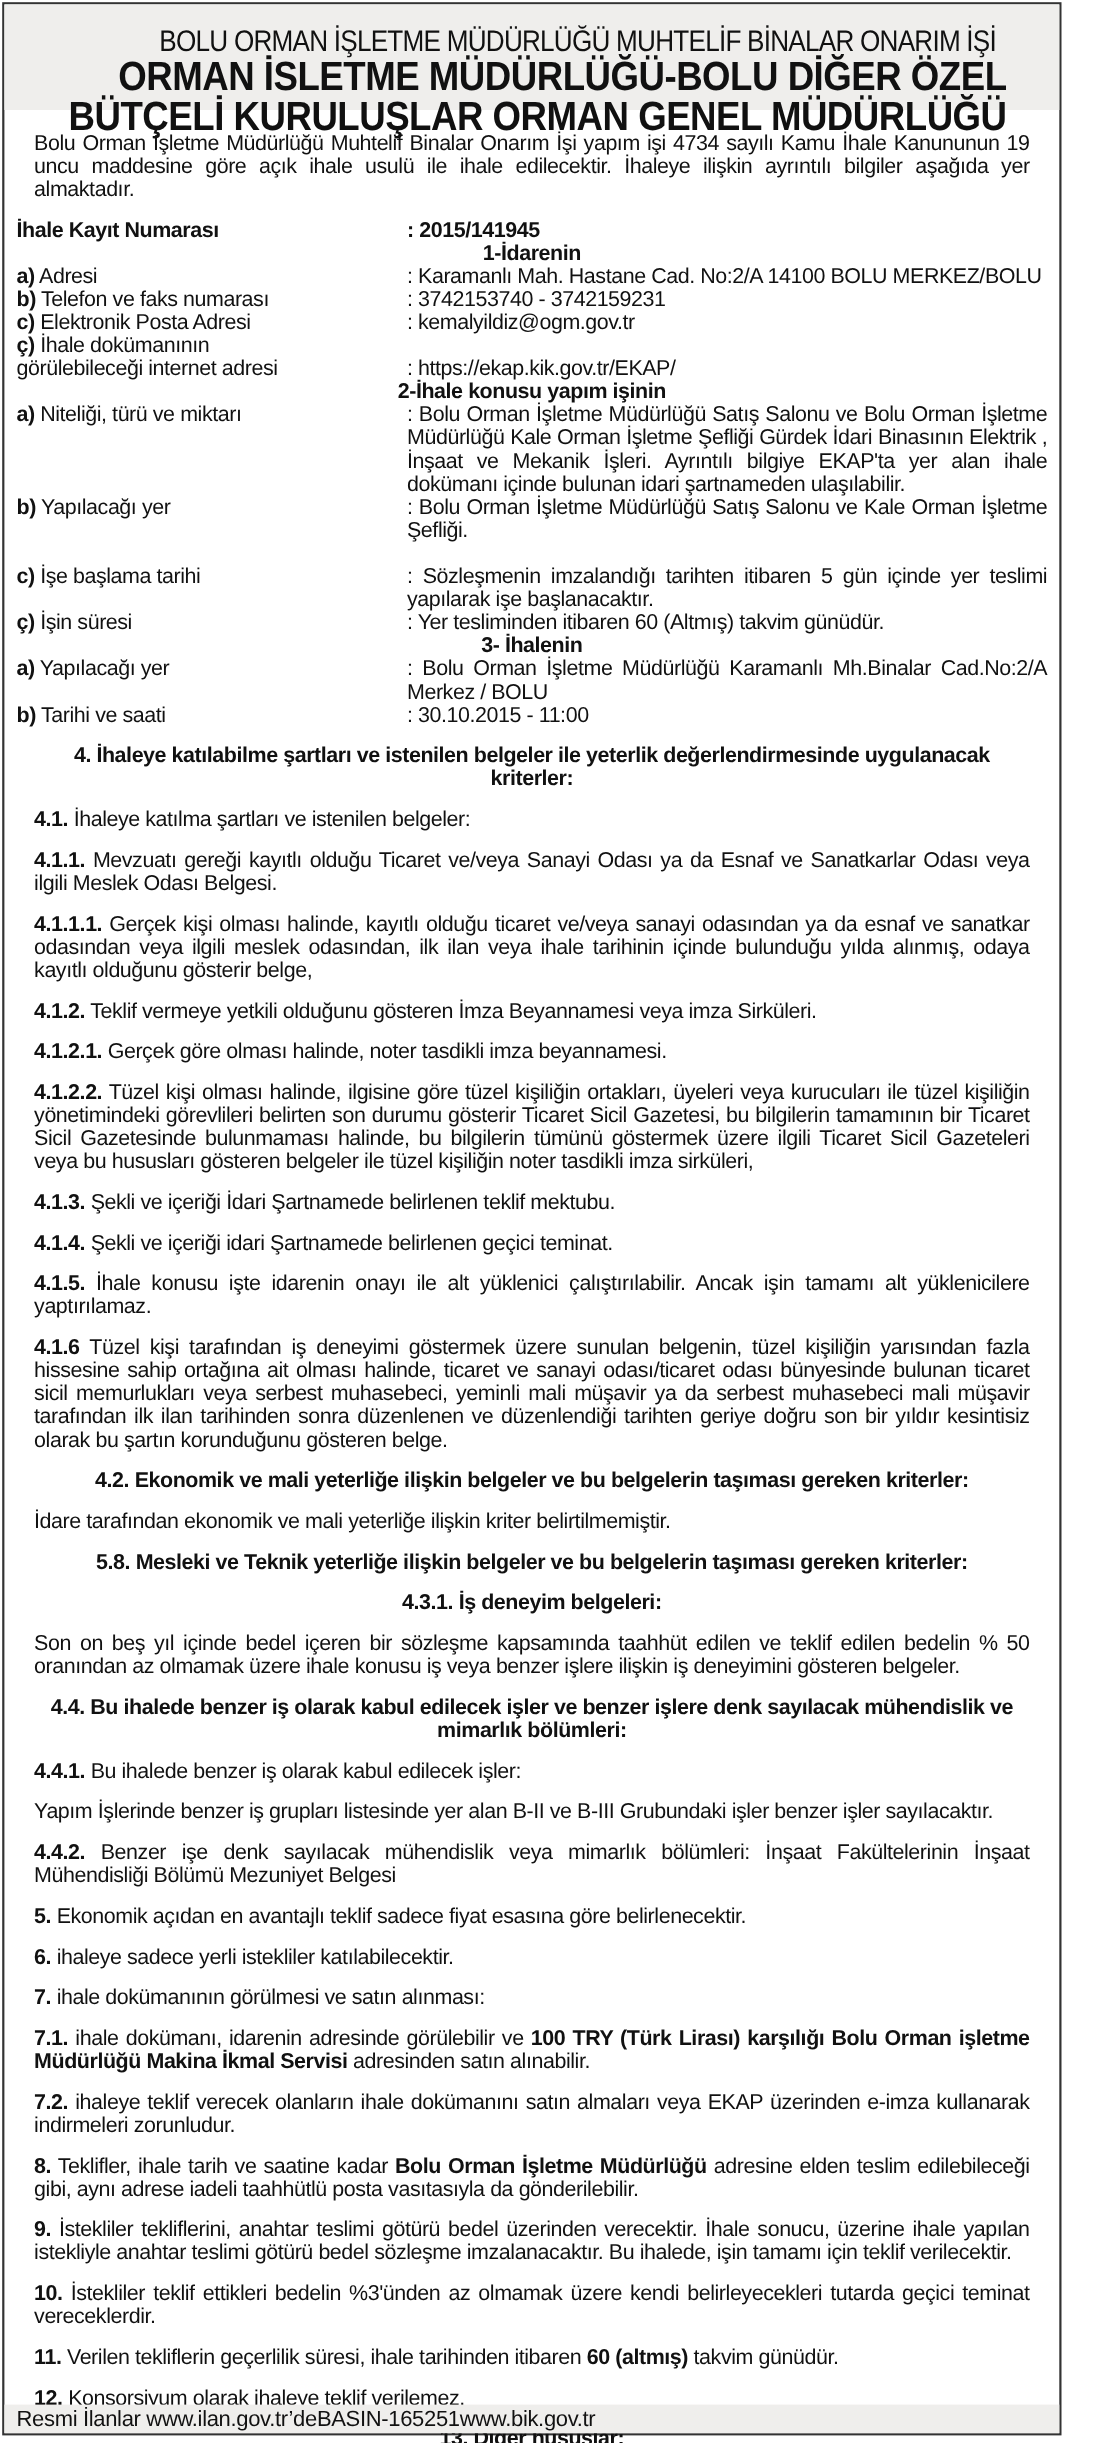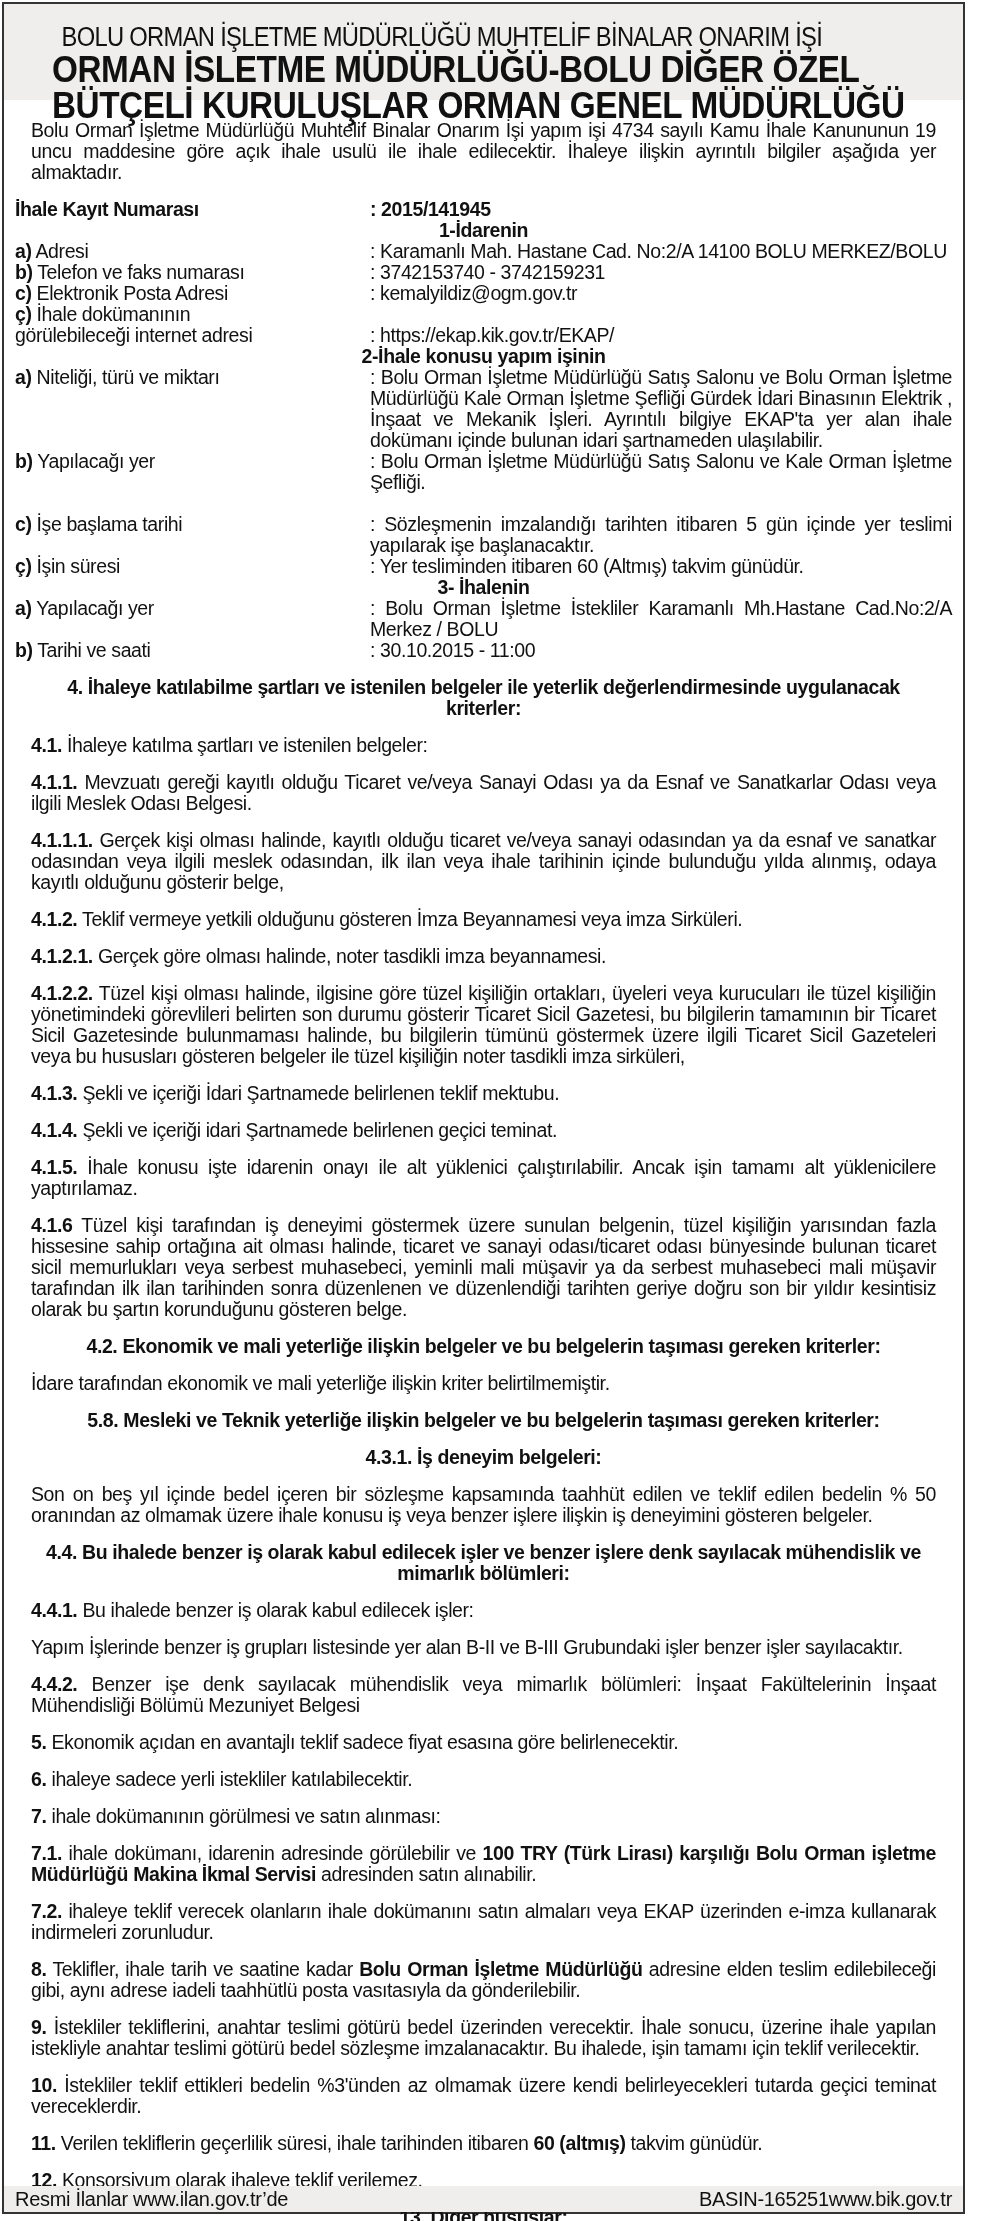--- a/index.html
+++ b/index.html
@@ -1,32 +1,32 @@
 <!DOCTYPE html>
 <html><head>
 <meta charset="utf-8">
 <style>
   html, body { margin: 0; padding: 0; background: #ffffff; }
   body { width: 1000px; height: 2221px; position: relative; overflow: hidden;
          font-family: "Liberation Sans", sans-serif; color: #111; }
   .frame { position: absolute; left: 2px; top: 2px; width: 959px; height: 2208px;
            border: 2px solid #333; box-sizing: content-box; background: #fff; }
-  .header { background: #efeeec; height: 96px; text-align: left; padding-top: 18px; box-sizing: border-box; }
+  .header { background: #efeeec; height: 96px; text-align: right; padding-top: 18px; box-sizing: border-box; }
   .h-line1 { font-size: 27px; letter-spacing: -0.8px; transform: scaleX(0.88); line-height: 30px; }
   .h-line2, .h-line3 { font-size: 37px; font-weight: bold; letter-spacing: -0.5px; transform: scaleX(0.9); line-height: 36px; }
   .content { padding: 4px 11px 0 11px; font-size: 19.5px; line-height: 21px; letter-spacing: -0.4px; }
   p { margin: 16px; text-align: justify; }
   .kv { display: flex; }
   .kv .k { width: 355px; flex: none; }
   .kv .v { flex: 1; text-align: justify; }
   .b { font-weight: bold; }
   .sec { font-weight: bold; text-align: center; }
   .gap { height: 21px; }
   .footer { position: absolute; left: 0; right: 0; bottom: 0; height: 26px; background: #efeeec;
-            font-size: 20px; line-height: 26px; padding: 0 11px; display: flex; justify-content: space-between; letter-spacing: -0.3px; }
+            font-size: 20px; line-height: 26px; padding: 0 11px; display: flex; justify-content: flex-start; letter-spacing: -0.3px; }
   .footer .right { display: flex; }
 </style>
 </head>
 <body>
 
 <div class="frame">
   <div class="header">
     <div class="h-line1">BOLU ORMAN İŞLETME MÜDÜRLÜĞÜ MUHTELİF BİNALAR ONARIM İŞİ</div>
     <div class="h-line2">ORMAN İSLETME MÜDÜRLÜĞÜ-BOLU DİĞER ÖZEL</div>
     <div class="h-line3">BÜTÇELİ KURULUŞLAR ORMAN GENEL MÜDÜRLÜĞÜ</div>
@@ -77,21 +77,21 @@
         <span class="v">: Sözleşmenin imzalandığı tarihten itibaren 5 gün içinde yer teslimi yapılarak işe başlanacaktır.</span>
       </div>
     <div class="kv">
         <span class="k"><b>ç)</b><span> İşin süresi</span></span>
         <span class="v">: Yer tesliminden itibaren 60 (Altmış) takvim günüdür.</span>
       </div>
 
     <div class="sec">3- İhalenin</div>
     <div class="kv">
         <span class="k"><b>a)</b><span> Yapılacağı yer</span></span>
-        <span class="v">: Bolu Orman İşletme İstekliler Karamanlı Mh.Hastane Cad.No:2/A Merkez / BOLU</span>
+        <span class="v">: Bolu Orman İşletme Müdürlüğü Karamanlı Mh.Binalar Cad.No:2/A Merkez / BOLU</span>
       </div>
     <div class="kv">
         <span class="k"><b>b)</b><span> Tarihi ve saati</span></span>
         <span class="v">: 30.10.2015 - 11:00</span>
       </div>
 
     <p class="sec">4. İhaleye katılabilme şartları ve istenilen belgeler ile yeterlik değerlendirmesinde uygulanacak kriterler:</p>
     <p><b>4.1.</b><span> İhaleye katılma şartları ve istenilen belgeler:</span></p>
     <p><b>4.1.1.</b><span> Mevzuatı gereği kayıtlı olduğu Ticaret ve/veya Sanayi Odası ya da Esnaf ve Sanatkarlar Odası veya ilgili Meslek Odası Belgesi.</span></p>
     <p><b>4.1.1.1.</b><span> Gerçek kişi olması halinde, kayıtlı olduğu ticaret ve/veya sanayi odasından ya da esnaf ve sanatkar odasından veya ilgili meslek odasından, ilk ilan veya ihale tarihinin içinde bulunduğu yılda alınmış, odaya kayıtlı olduğunu gösterir belge,</span></p>

